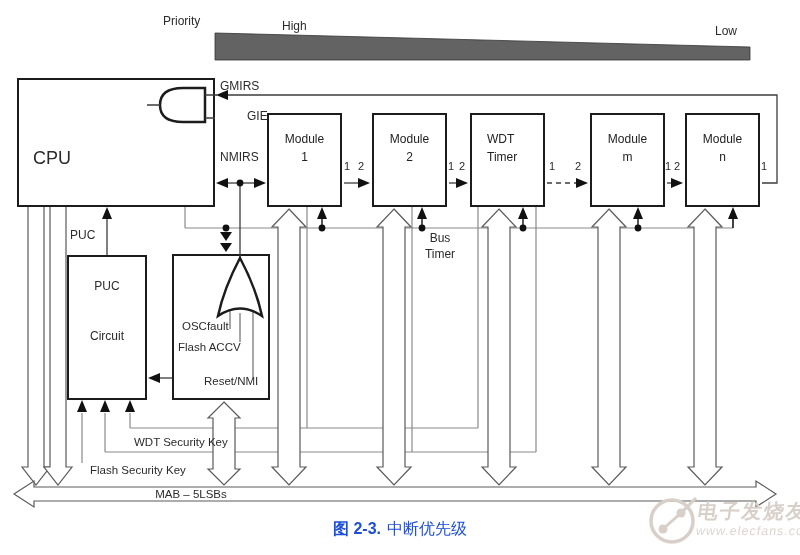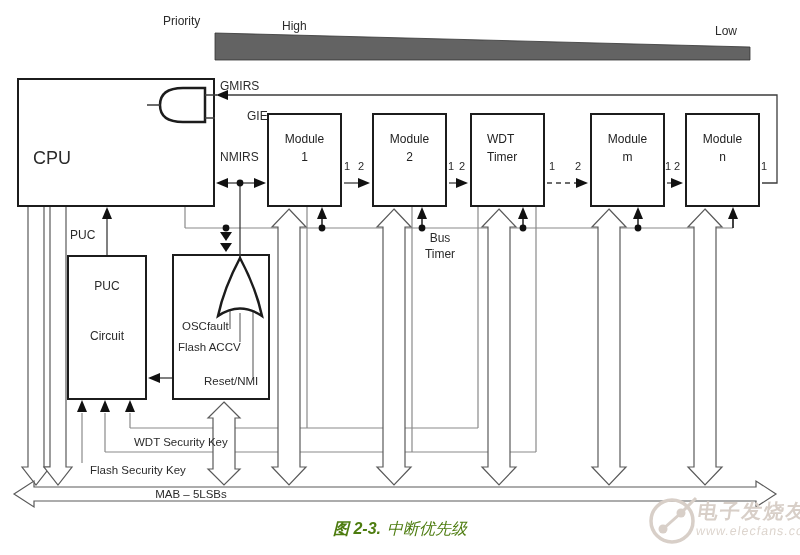--- a/index.html
+++ b/index.html
@@ -9,21 +9,21 @@
   #wires{z-index:1;}
   #overlay{z-index:3;pointer-events:none;}
   .box{position:absolute;background:#fff;border:2.5px solid #1c1c1c;box-sizing:border-box;z-index:2;}
   .module{width:75px;height:94px;top:113px;display:flex;flex-direction:column;align-items:center;
           padding-top:15px;font-size:12px;color:#222;line-height:1.5;text-align:center;}
   .module.wdt{align-items:flex-start;padding-left:15px;text-align:left;}
   .lbl{position:absolute;color:#2b2b2b;white-space:nowrap;z-index:4;font-size:12px;}
   .port{font-size:11px;}
   .keylbl{font-size:11.5px;}
   .two-line{text-align:center;line-height:1.3;}
-  #caption{position:absolute;left:0;top:519px;width:800px;text-align:center;font-size:16px;color:#4d7c0f;z-index:4;font-style:italic;}
+  #caption{position:absolute;left:0;top:519px;width:800px;text-align:center;font-size:16px;color:#1d4ed8;z-index:4;}
   #caption .fig{font-weight:bold;margin-right:6px;}
   #watermark{position:absolute;left:645px;top:490px;width:155px;height:62px;z-index:6;}
   #wm-name{position:absolute;left:53px;top:8px;font-size:20px;font-weight:bold;letter-spacing:2px;
            color:#d8cfc8;transform:skewX(-8deg);white-space:nowrap;}
   #wm-url{position:absolute;left:51px;top:34px;font-size:12.5px;color:#ddd5ce;
           transform:skewX(-8deg);white-space:nowrap;letter-spacing:1px;}
 </style>
 </head>
 <body>
 

